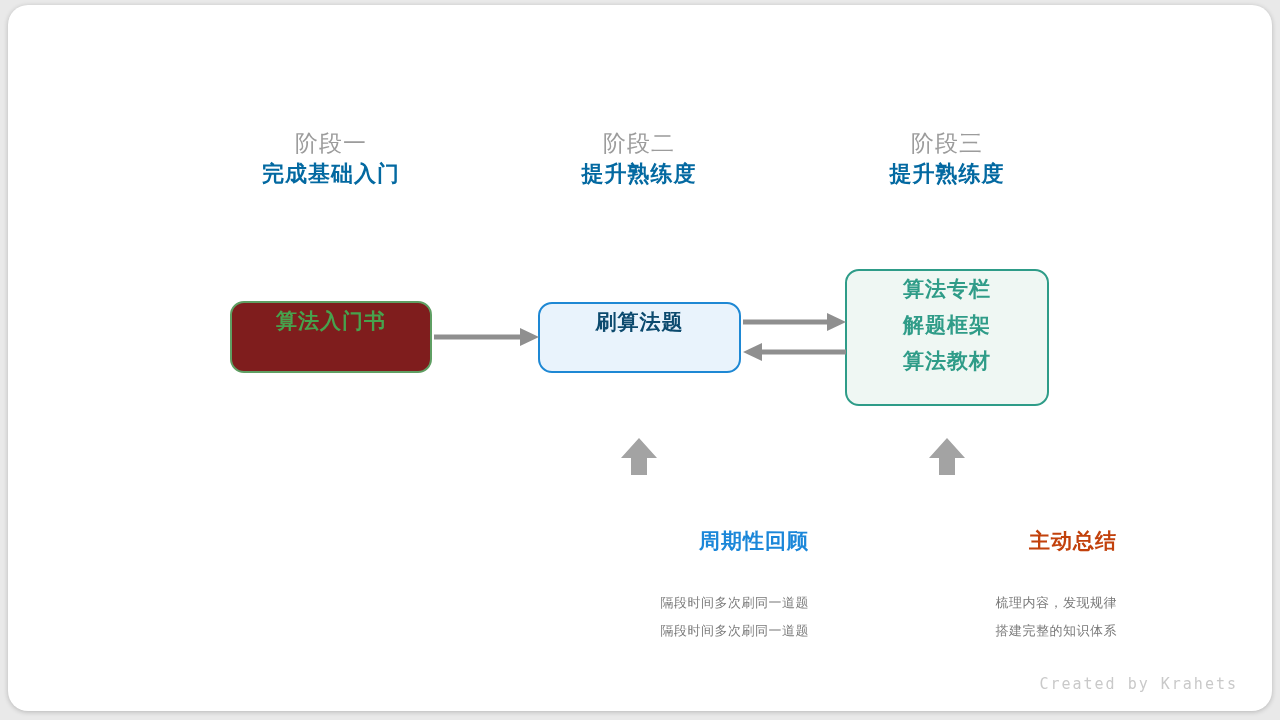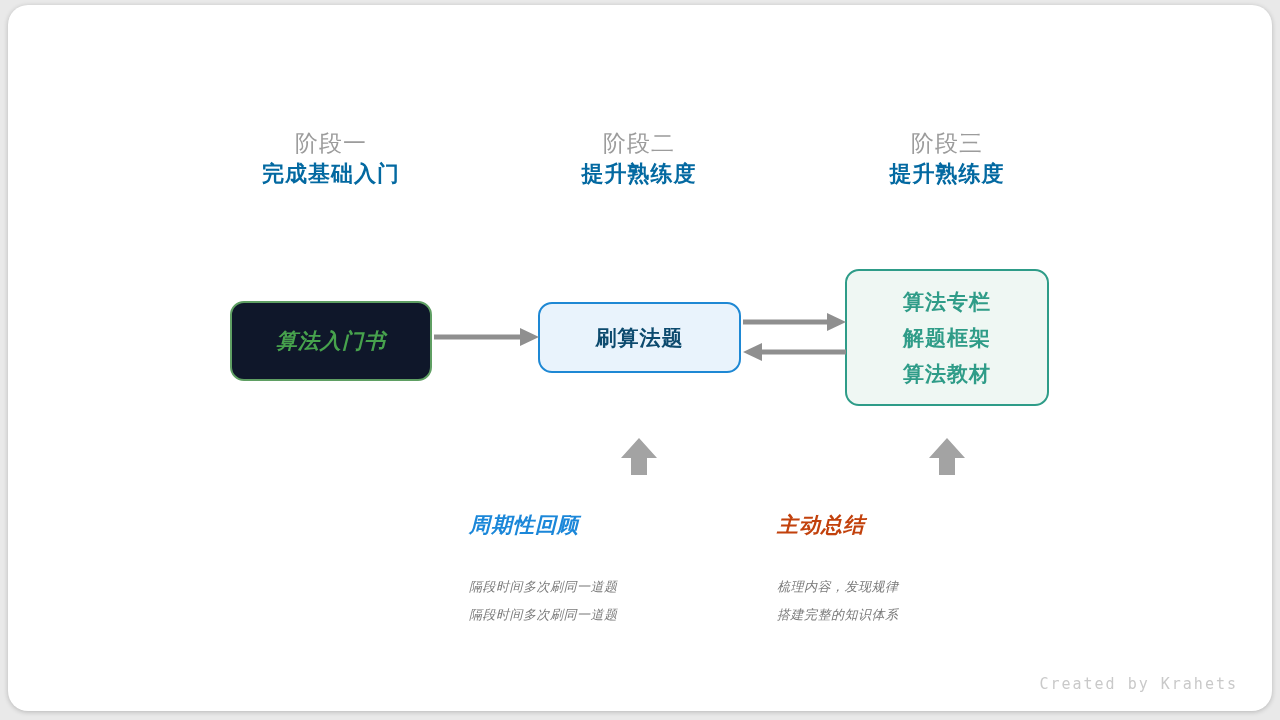--- a/index.html
+++ b/index.html
@@ -43,45 +43,43 @@
     font-weight: bold;
     color: #0369a1;
     letter-spacing: 1px;
   }
   .node {
     position: absolute;
     border-radius: 14px;
     border: 2px solid;
     display: flex;
     flex-direction: column;
-    justify-content: center;
     align-items: center;
     font-weight: bold;
     font-size: 21px;
     letter-spacing: 1px;
   }
   .node .node-line { line-height: 36px; }
   .node-1 {
-    left: 230px; top: 301px; width: 202px; height: 80px;
-    border-color: #5f9f63; background: #0f172a; color: #47a24d; font-style: italic;
+    left: 230px; top: 301px; width: 202px; height: 72px;
+    border-color: #5f9f63; background: #7f1d1d; color: #47a24d;
   }
   .node-2 {
     left: 538px; top: 302px; width: 203px; height: 71px;
     border-color: #1e88d4; background: #e9f3fc; color: #0c4a6e;
   }
   .node-3 {
     left: 845px; top: 269px; width: 204px; height: 137px;
     border-color: #2e9c88; background: #eff7f3; color: #2f9c88;
   }
   .anno-col {
     position: absolute;
     width: 340px;
-    top: 511px;
-    text-align: left;
-    font-style: italic;
+    top: 527px;
+    text-align: right;
   }
   .anno-col.a1 { left: 469px; }
   .anno-col.a2 { left: 777px; }
   .anno-title {
     font-size: 21px;
     font-weight: bold;
     letter-spacing: 1px;
   }
   .anno-title.blue { color: #1b87d9; }
   .anno-title.teal { color: #c2410c; }

